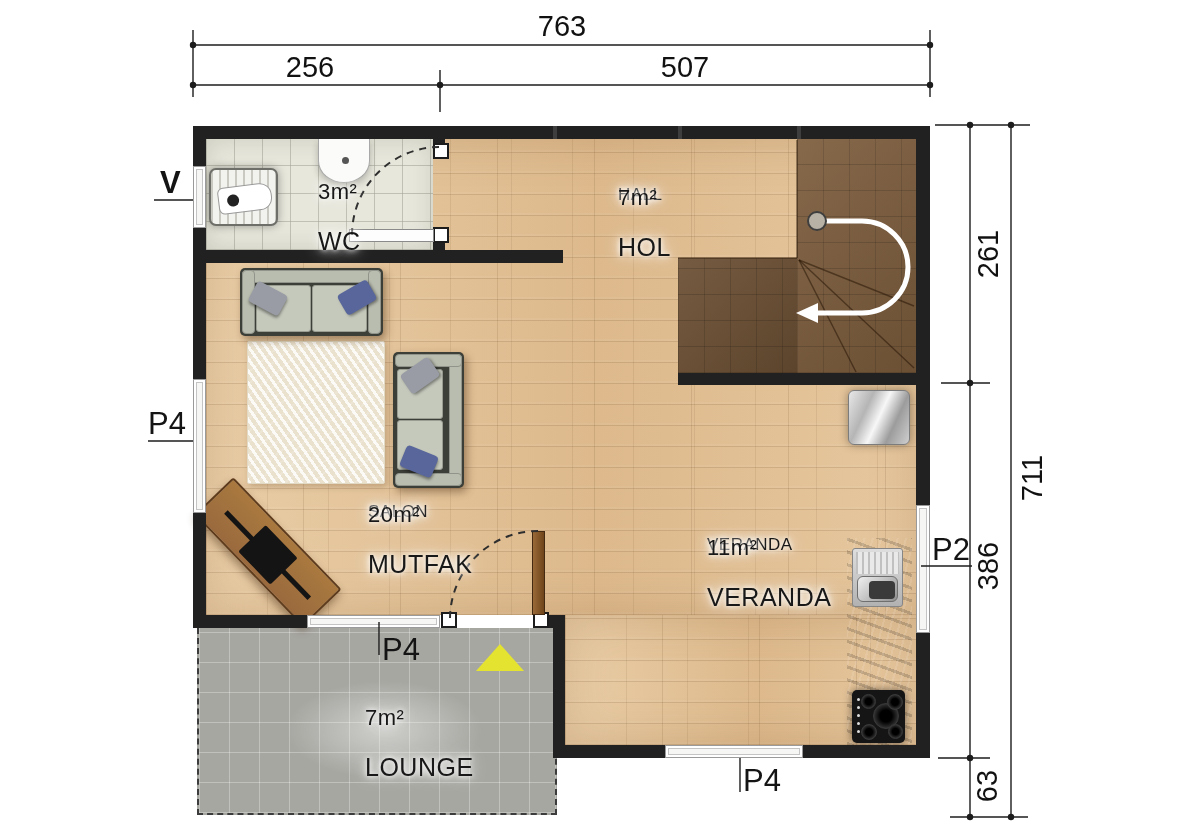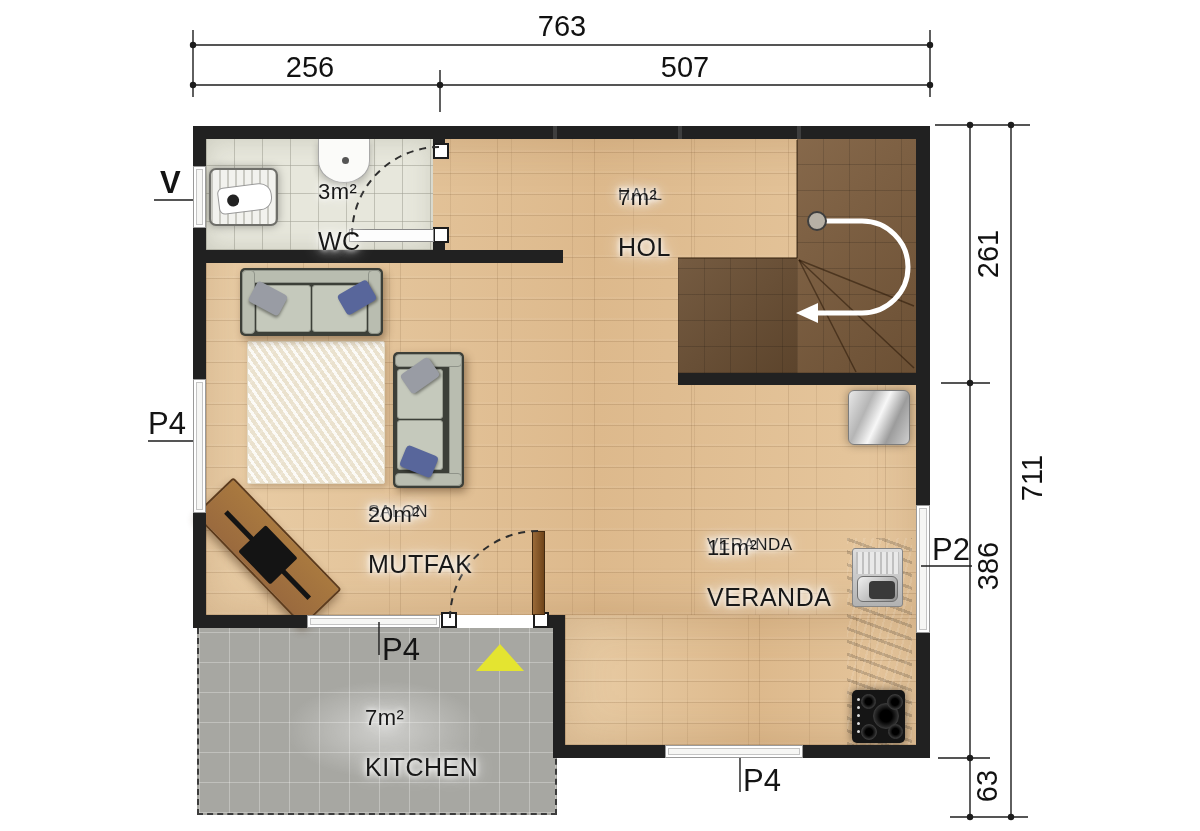--- a/index.html
+++ b/index.html
@@ -288,21 +288,21 @@
     <span class="rl-main">MUTFAK</span>
     <span class="rl-sub">SALON</span>
     <span class="rl-area">20m²</span>
   </div>
   <div class="room-label" style="left:707px;top:536px;">
     <span class="rl-main">VERANDA</span>
     <span class="rl-sub">VERANDA</span>
     <span class="rl-area">11m²</span>
   </div>
   <div class="room-label" style="left:365px;top:706px;">
-    <span class="rl-main">KITCHEN</span>
+    <span class="rl-main">LOUNGE</span>
     <span class="rl-area">7m²</span>
   </div>
 
   <div class="marker marker-bold" style="left:160px;top:165px;">V</div>
   <div class="marker" style="left:148px;top:406px;">P4</div>
   <div class="marker" style="left:382px;top:632px;">P4</div>
   <div class="marker" style="left:743px;top:763px;">P4</div>
   <div class="marker" style="left:932px;top:532px;">P2</div>
 
 </div>

